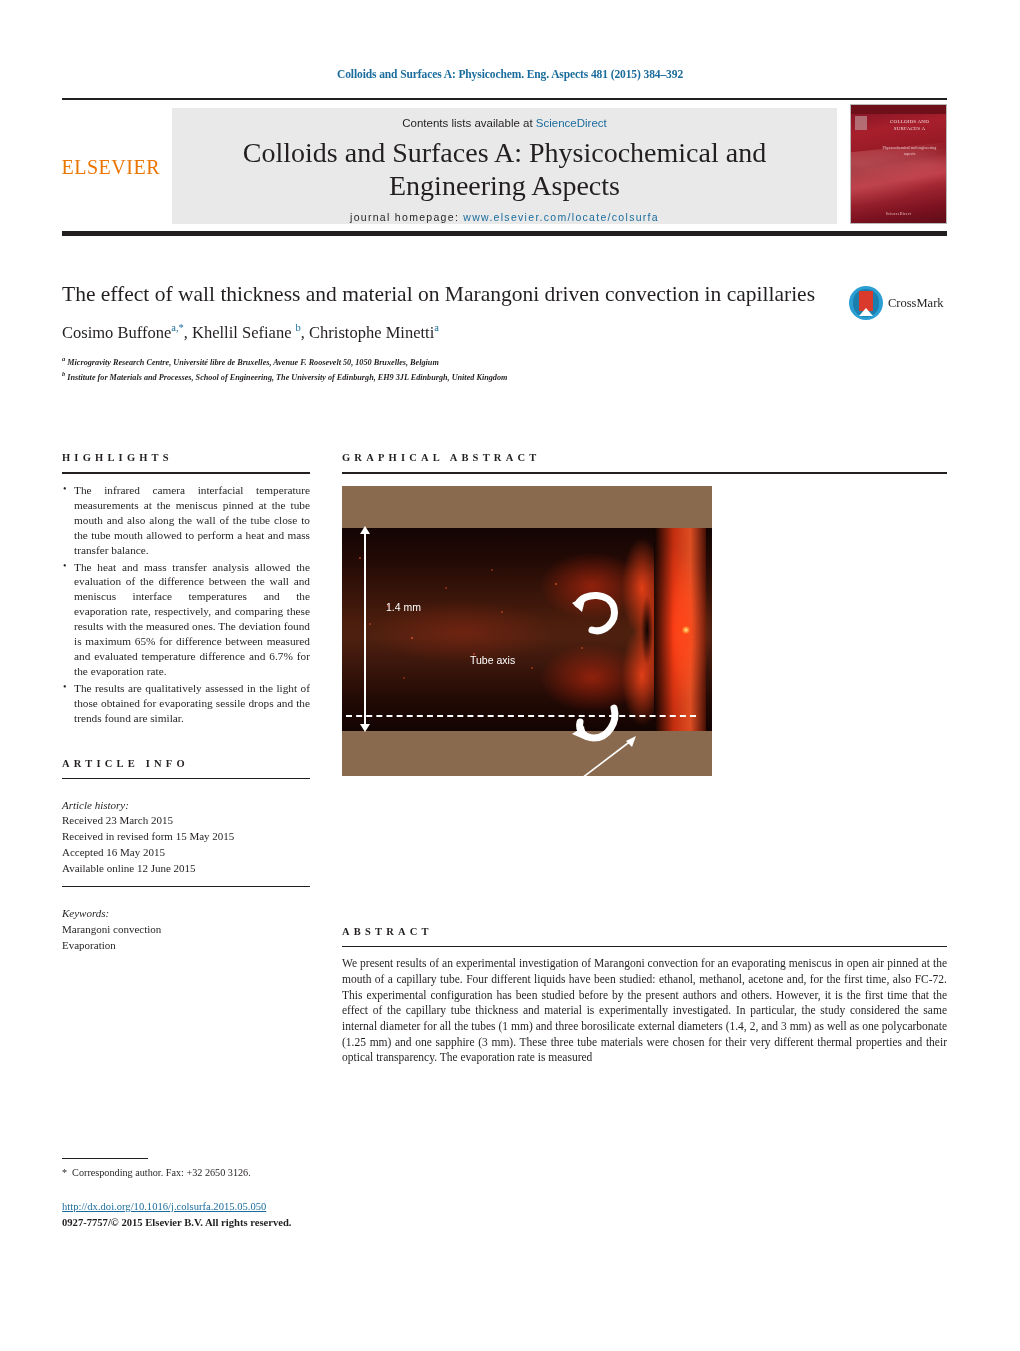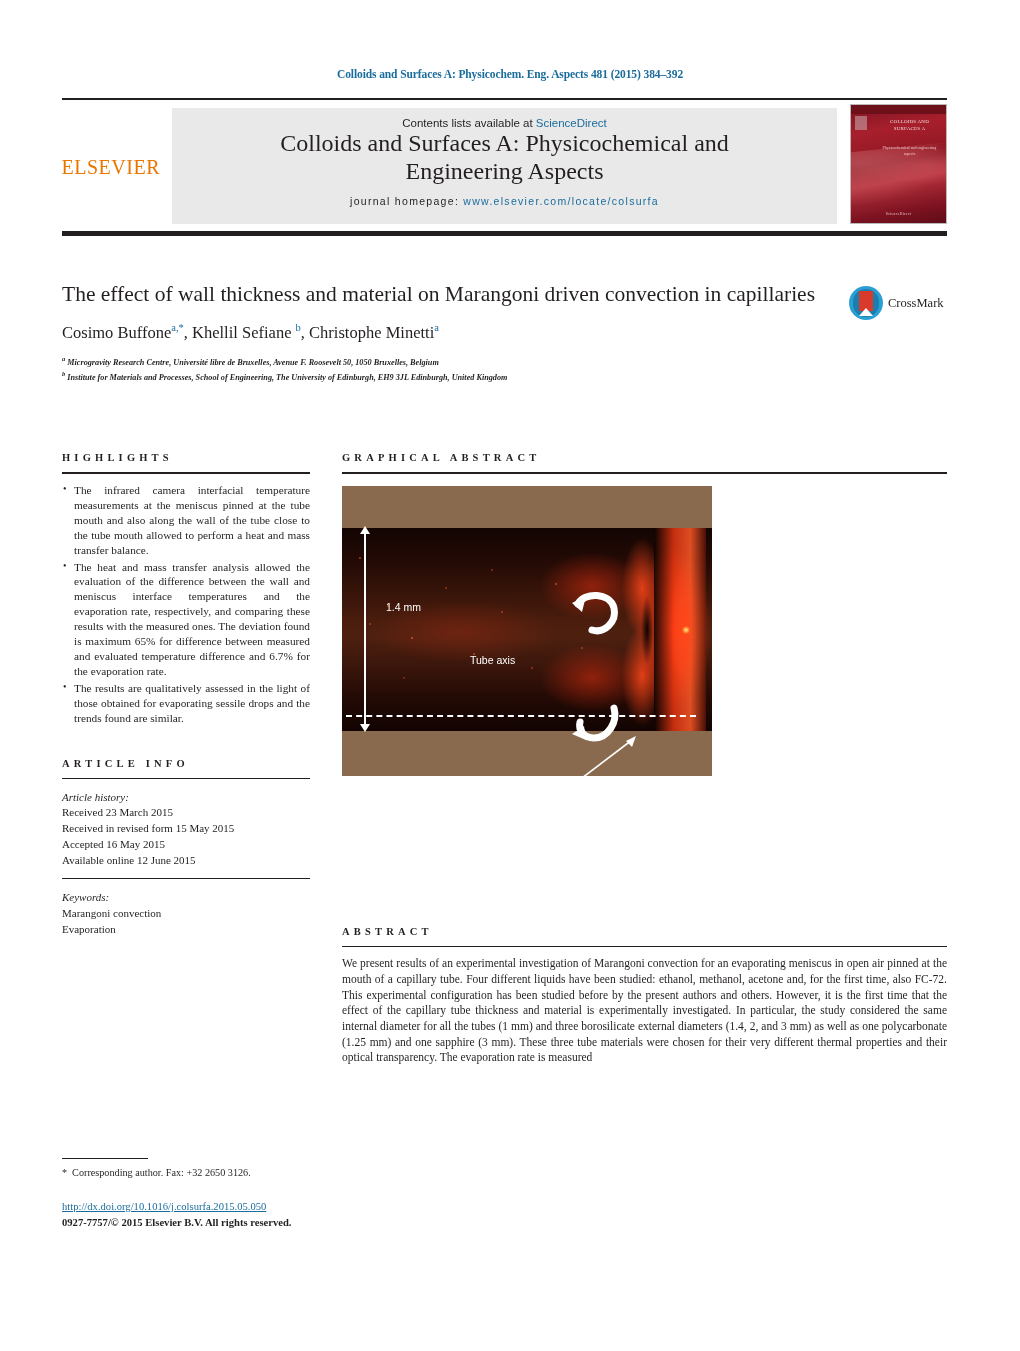--- a/index.html
+++ b/index.html
@@ -49,22 +49,22 @@
     display:flex; flex-direction:column; align-items:center; justify-content:flex-start;
     padding-top:9px;
   }
   .contents-line {
     font-family:"Liberation Sans", sans-serif;
     font-size:11.5px; color:#231f20;
   }
   .contents-line .sd { color:#1a6c9c; }
   .journal-title {
     font-family:"Liberation Serif", serif;
-    font-size:24px; line-height:1.18; color:#231f20;
-    text-align:center; font-weight:400;
+    font-size:28px; line-height:1.18; color:#231f20;
+    text-align:center; margin-top:7px; font-weight:400;
   }
   .homepage-line {
     font-family:"Liberation Sans", sans-serif;
     font-size:10.5px; color:#231f20;
     letter-spacing:1.3px; margin-top:9px;
   }
   .homepage-line .url { color:#1a6c9c; }
   .cover-thumb {
     position:absolute; top:6px; right:0; width:97px; height:120px;
     border:1px solid #b9b9b9;
@@ -171,21 +171,21 @@
     text-align:justify;
   }
   ul.highlights li {
     position:relative; padding-left:12px; margin-bottom:2px;
   }
   ul.highlights li:before {
     content:"\2022"; position:absolute; left:1px; top:-1px; font-size:10px;
   }
 
   
-  .ai-block { margin-top:11px; font-family:"Liberation Serif", serif; font-size:11px; line-height:1.43; color:#231f20; }
+  .ai-block { margin-top:19px; font-family:"Liberation Serif", serif; font-size:11px; line-height:1.43; color:#231f20; }
   .ai-block .ital { font-style:italic; }
   .ai-rule { height:1.2px; background:#231f20; margin:10px 0 8px 0; }
 
   
   .ga-wrap { margin-top:12px; width:370px; height:290px; position:relative;padding-left:39px; }
   .ga-frame {
     position:absolute; inset:0;
     background:#8a6a4e;
     overflow:hidden;
   }

